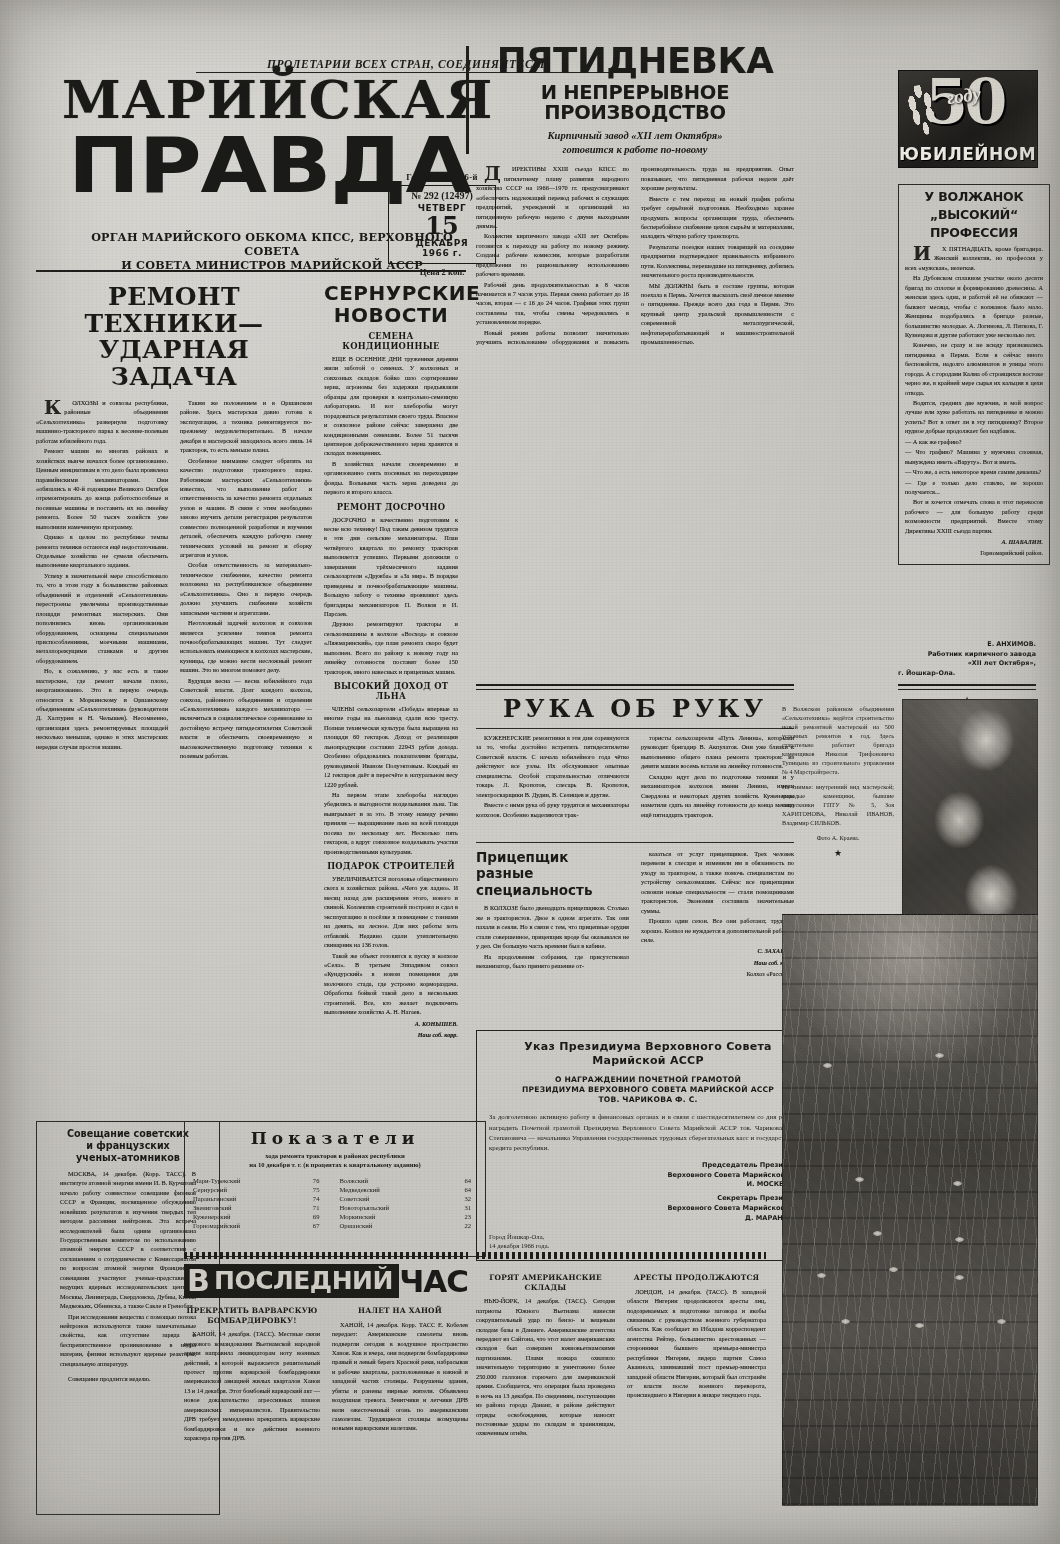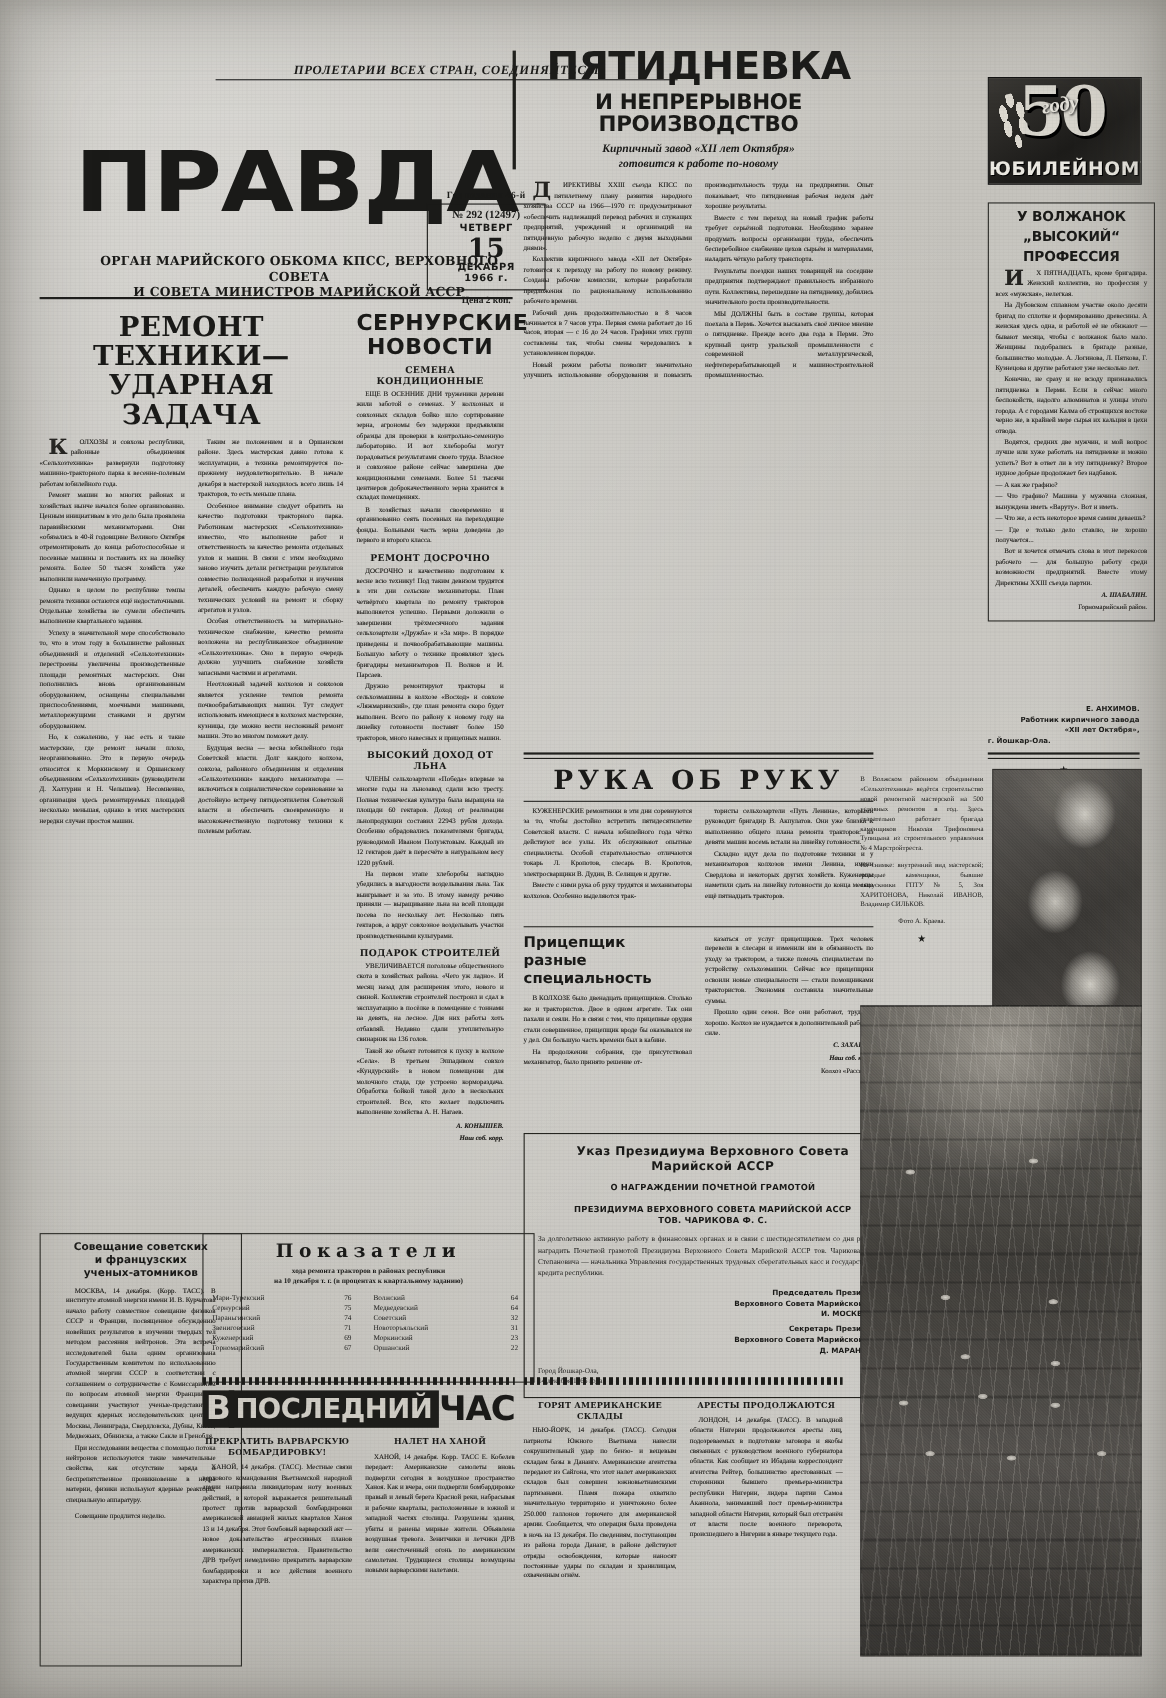--- a/index.html
+++ b/index.html
@@ -246,20 +246,21 @@
   .twocol{column-count:2;column-gap:12px;}
 </style>
 </head>
 <body>
 
 <div class="page">
   <div class="sheet">
 
     <div class="mast">
       <div class="slogan">ПРОЛЕТАРИИ ВСЕХ СТРАН, СОЕДИНЯЙТЕСЫ</div>
+      <div class="title1">МАРИЙСКАЯ</div>
       <div class="title2">ПРАВДА</div>
 
       <div class="issuebox">
         <div class="yearline">Год издания 46-й</div>
         <div class="ibox">
           <div class="n">№ 292 (12497)</div>
           <div class="d">ЧЕТВЕРГ</div>
           <div class="big">15</div>
           <div class="d">ДЕКАБРЯ</div>
           <div class="d">1966 г.</div>
@@ -387,21 +388,21 @@
             <div class="sig" style="font-style:normal;font-weight:normal;">Колхоз «Рассвет».</div>
           </div>
         </div>
       </div>
     </div>
 
     <div class="decree">
       <div class="t1">Указ Президиума Верховного Совета</div>
       <div class="t1">Марийской АССР</div>
       <div class="t2">О НАГРАЖДЕНИИ ПОЧЕТНОЙ ГРАМОТОЙ</div>
-      <div class="t2" style="margin-top:10px;">ПРЕЗИДИУМА ВЕРХОВНОГО СОВЕТА МАРИЙСКОЙ АССР</div>
+      <div class="t2" style="margin-top:0;">ПРЕЗИДИУМА ВЕРХОВНОГО СОВЕТА МАРИЙСКОЙ АССР</div>
       <div class="t2" style="margin-top:0;">ТОВ. ЧАРИКОВА Ф. С.</div>
       <div class="bodyd">За долголетнюю активную работу в финансовых органах и в связи с шестидесятилетием со дня рождения наградить Почетной грамотой Президиума Верховного Совета Марийской АССР тов. Чарикова Федора Степановича — начальника Управления государственных трудовых сберегательных касс и государственного кредита республики.</div>
       <div class="signs">
         <div>Председатель Президиума</div>
         <div>Верховного Совета Марийской АССР</div>
         <div>И. МОСКВИЧЕВ.</div>
         <div style="margin-top:4px;">Секретарь Президиума</div>
         <div>Верховного Совета Марийской АССР</div>
         <div>Д. МАРАНУЛИН.</div>
       </div>

